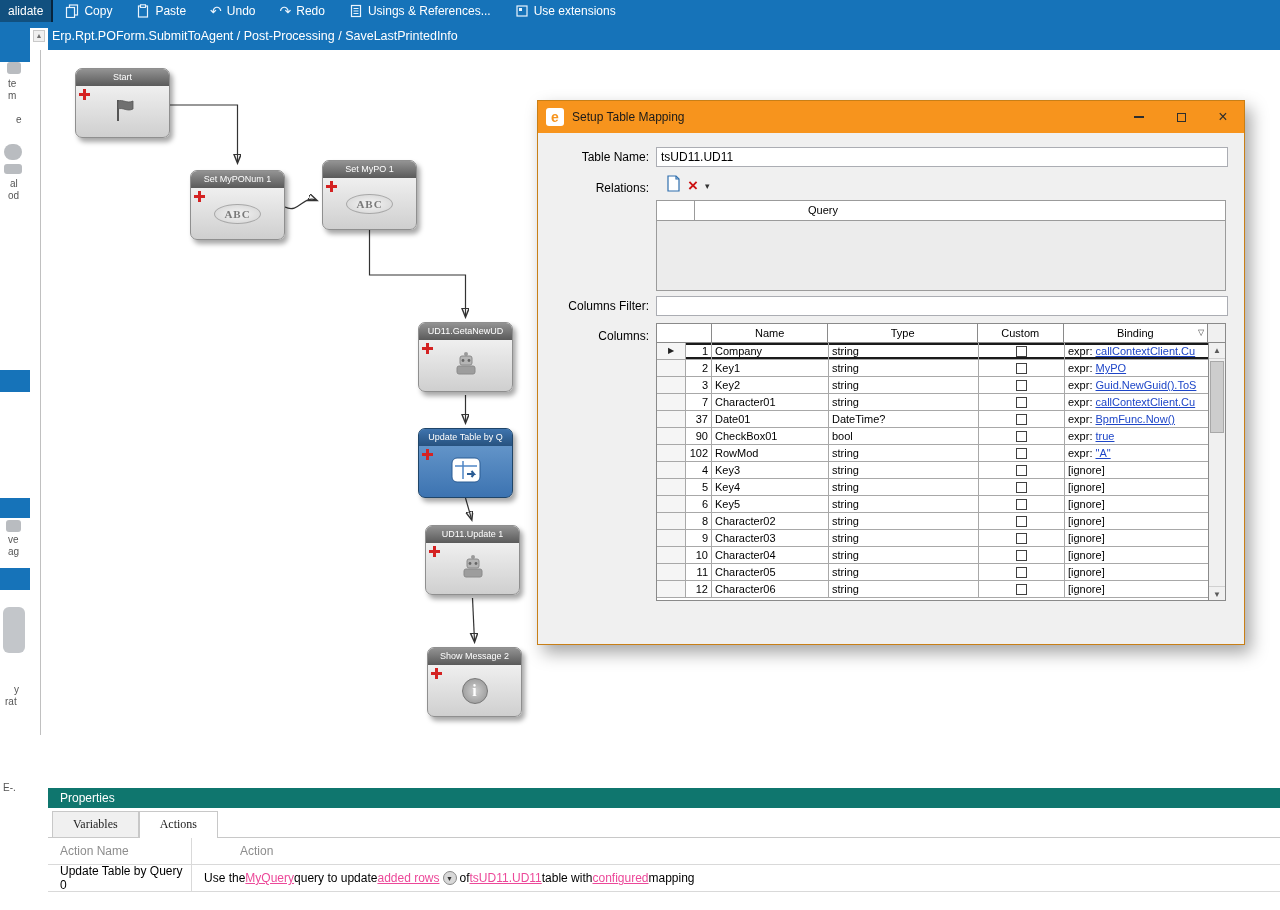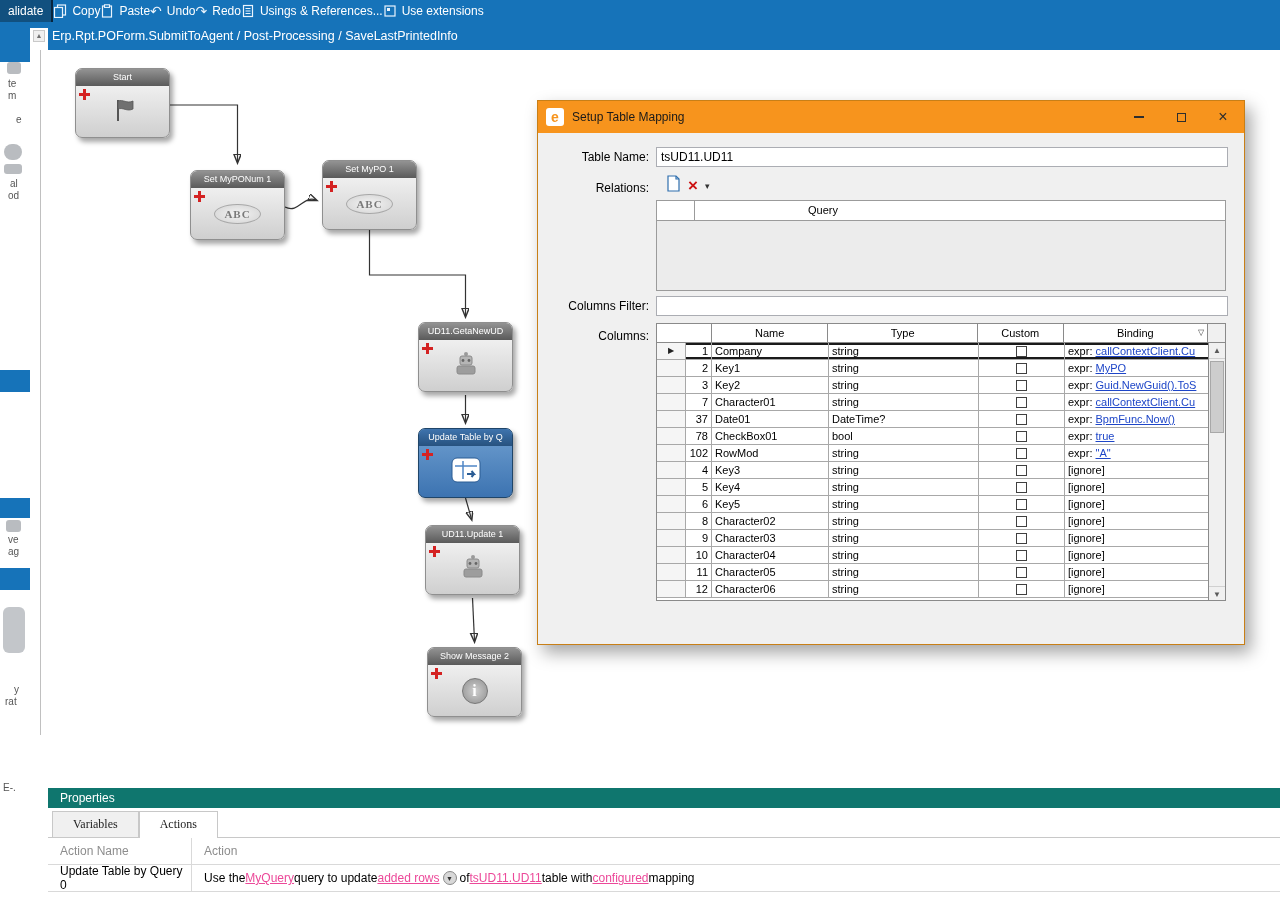--- a/index.html
+++ b/index.html
@@ -3,21 +3,21 @@
 <meta charset="utf-8">
 <style>
   * { margin:0; padding:0; box-sizing:border-box; }
   html,body { width:1280px; height:910px; overflow:hidden; background:#fff;
     font-family:"Liberation Sans", sans-serif; }
   body { position:relative; }
 
   
   .toolbar { position:absolute; left:0; top:0; width:1280px; height:22px;
     background:#1673b9; display:flex; align-items:center; color:#fff; font-size:12px; }
-  .tbtn { display:inline-flex; align-items:center; gap:5px; height:22px; padding:0 0;
+  .tbtn { display:inline-flex; align-items:center; gap:5px; height:22px; padding:0 12px;
     cursor:default; white-space:nowrap; }
   .tbtn.first { background:#11507f; border-right:2px solid #07243d; padding:0 8px; }
   .ticon svg { display:block; }
   .uglyph { font-size:14px; line-height:14px; color:#eaf4fd; }
 
   
   .crumbbar { position:absolute; left:30px; top:22px; width:1250px; height:28px;
     background:#1673b9; color:#fff; font-size:12.5px; display:flex; align-items:center; }
   .crumbbar span { padding-left:22px; }
 
@@ -157,21 +157,21 @@
   .dbtn.wide2 { margin-right:0; }
 
   
   .props { position:absolute; left:48px; top:788px; width:1232px; height:122px; background:#fff; }
   .phead { height:20px; background:#0f766e; color:#fff; font-size:12px; display:flex; align-items:center; }
   .phead span { padding-left:12px; }
   .ptabs { height:30px; border-bottom:1px solid #c8c8c8; display:flex; align-items:flex-end; padding-left:4px; }
   .ptab { display:inline-block; font-size:12px; padding:5px 20px; border:1px solid #c8c8c8;
     border-bottom:none; background:#f0f0f0; color:#222;font-family:Liberation Serif, serif; }
   .ptab.active { background:#fff; position:relative; top:1px; padding-bottom:6px; }
-  .pghead { display:flex; height:27px; border-bottom:1px solid #d9d9d9; }
+  .pghead { display:flex; height:27px; border-bottom:1px solid #d9d9d9;gap:36px; }
   .pgrow { display:flex; height:27px; border-bottom:1px solid #d9d9d9; }
   .pgc { font-size:12px; display:flex; align-items:center; padding-left:12px; border-right:1px solid #d9d9d9; }
   .pgc.c1 { width:144px; }
   .pgc.c2 { flex:1; border-right:none; }
   .pghead .pgc { color:#8d8d8d; }
   .pgrow .pgc { color:#000; }
   .alink { color:#ec4899; text-decoration:underline; cursor:pointer; }
   .ddbtn { display:inline-flex; width:14px; height:14px; border-radius:50%; background:#d8d8d8;
     border:1px solid #8a8a8a; color:#333; font-size:7px; align-items:center; justify-content:center;
     margin:0 3px 0 3px; }
@@ -450,21 +450,21 @@
         <div class="grow">
           <div class="gc ind"></div>
           <div class="gc num">37</div>
           <div class="gc name">Date01</div>
           <div class="gc type">DateTime?</div>
           <div class="gc cust"><span class="cb"></span></div>
           <div class="gc bindc"><span>expr: </span><a class="blink">BpmFunc.Now()</a></div>
         </div>
         <div class="grow">
           <div class="gc ind"></div>
-          <div class="gc num">78</div>
+          <div class="gc num">90</div>
           <div class="gc name">CheckBox01</div>
           <div class="gc type">bool</div>
           <div class="gc cust"><span class="cb"></span></div>
           <div class="gc bindc"><span>expr: </span><a class="blink">true</a></div>
         </div>
         <div class="grow">
           <div class="gc ind"></div>
           <div class="gc num">102</div>
           <div class="gc name">RowMod</div>
           <div class="gc type">string</div>

